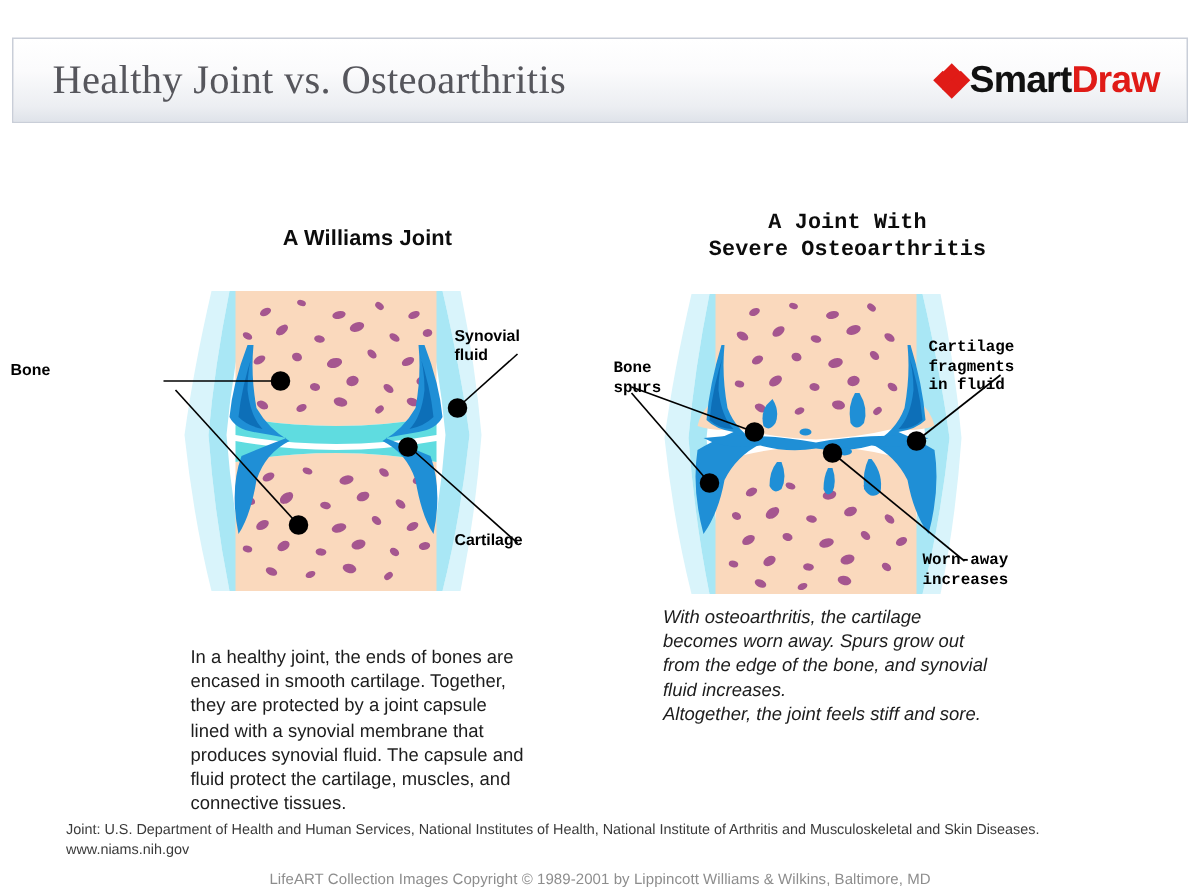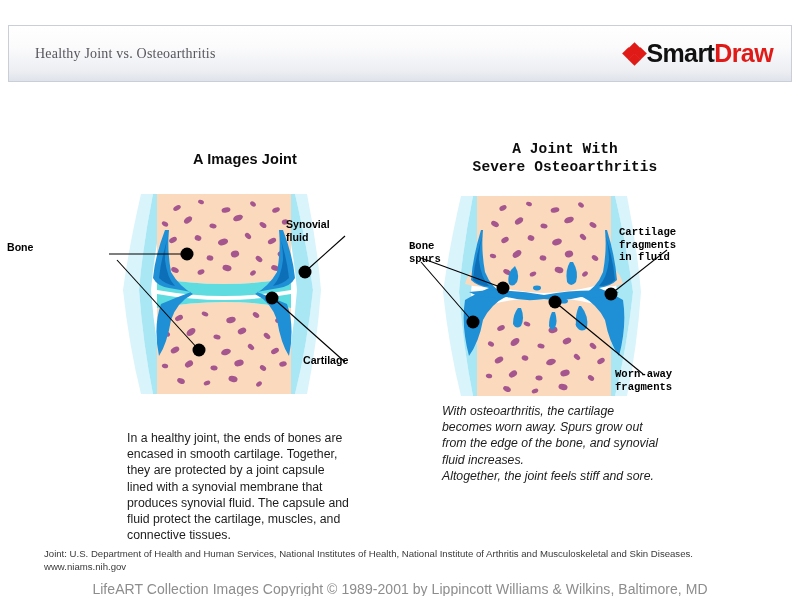--- a/index.html
+++ b/index.html
@@ -15,21 +15,21 @@
   
   .header {
     position:absolute; left:8px; top:25px; width:784px; height:57px;
     background:linear-gradient(to bottom, #ffffff 0%, #fbfbfc 38%, #eceef2 82%, #dfe3ea 100%);
     border:1px solid #c9ced8;
     display:flex; align-items:center; justify-content:space-between;
     padding:0 18px 0 26px;
   }
   .header-title {
     font-family:"Liberation Serif", serif;
-    font-size:14px; color:#56565c; letter-spacing:.2px;
+    font-size:27px; color:#56565c; letter-spacing:.2px;
     white-space:nowrap;
   }
   .logo { display:flex; align-items:center; gap:1px; }
   .logo-mark { width:22px; height:18px; position:relative; }
   .logo-mark i {
     position:absolute; width:9px; height:9px; background:#e01b17;
     transform:rotate(45deg);
   }
   .logo-mark i.d-top   { left:6.5px; top:-1px; }
   .logo-mark i.d-left  { left:0.5px;  top:4.5px; }
@@ -64,21 +64,21 @@
   .para-left  { left:127px; top:393px; width:225px;margin-top:37px; }
   .para-right { left:442px; top:403px; width:225px;font-style:italic; }
 
   
   .source {
     position:absolute; left:44px; top:547px; width:730px;
     font-size:9.6px; line-height:13px; color:#3a3a3a; white-space:pre-line;
   }
   .copyright {
     position:absolute; left:0; top:581px; width:800px; text-align:center;
-    font-size:14px; color:#8d8d8d; letter-spacing:.05px;
+    font-size:10px; color:#8d8d8d; letter-spacing:.05px;
   }
 
   
   .callout {
     position:absolute; font-size:10.6px; font-weight:bold; color:#000;
     line-height:12.4px; white-space:pre-line;
   }
   svg { display:block; overflow:visible; }
 </style>
 </head>
@@ -94,21 +94,21 @@
         <i class="d-bot"></i>
     </div>
     <div class="logo-text">
       <span class="logo-smart">Smart</span><span class="logo-draw">Draw</span>
     </div>
   </div>
 </div>
 
 <div class="panel panel-left">
   <div class="fig-title">
-    <span>A Images Joint</span>
+    <span>A Williams Joint</span>
   </div>
 
   <div class="fig-wrap" style="margin-top:26px;">
     <svg width="300" height="200" viewBox="0 0 300 200">
       <defs>
         <clipPath id="boneTopClipA">
           <path d="M62,0 L196,0 L196,84 Q129,96 62,84 Z"></path>
         </clipPath>
         <clipPath id="boneBotClipA">
           <path d="M62,114 Q129,102 196,114 L196,200 L62,200 Z"></path>
@@ -197,21 +197,21 @@
       <line x1="212" y1="76" x2="250" y2="42" stroke="#000" stroke-width="1.1"></line>
       <line x1="178" y1="104" x2="250" y2="168" stroke="#000" stroke-width="1.1"></line>
 
       <circle cx="92" cy="60" r="6.5" fill="#000"></circle>
       <circle cx="104" cy="156" r="6.5" fill="#000"></circle>
       <circle cx="210" cy="78" r="6.5" fill="#000"></circle>
       <circle cx="177" cy="104" r="6.5" fill="#000"></circle>
     </svg>
 
     <div class="callout" style="left:-88px; top:47px;">Bone</div>
-    <div class="callout" style="left:191px; top:24px;">Synovial
+    <div class="callout" style="left:208px; top:24px;">Synovial
 fluid</div>
     <div class="callout" style="left:208px; top:160px;">Cartilage</div>
   </div>
 </div>
 
 <div class="panel panel-right">
   <div class="fig-title" style="margin-top:-10px;">
     <span>A Joint With</span>
     <span class="l2">Severe Osteoarthritis</span>
   </div>
@@ -314,21 +314,21 @@
       <circle cx="196" cy="98" r="6.5" fill="#000"></circle>
       <circle cx="140" cy="106" r="6.5" fill="#000"></circle>
     </svg>
 
     <div class="callout" style="left:-6px; top:44px;">Bone
 spurs</div>
     <div class="callout" style="left:204px; top:30px;">Cartilage
 fragments
 in fluid</div>
     <div class="callout" style="left:200px; top:172px;">Worn-away
-fragments</div>
+increases</div>
   </div>
 </div>
 
 <div class="para para-left">In a healthy joint, the ends of bones are encased in smooth cartilage. Together, they are protected by a joint capsule lined with a synovial membrane that produces synovial fluid. The capsule and fluid protect the cartilage, muscles, and connective tissues.</div>
 <div class="para para-right">With osteoarthritis, the cartilage becomes worn away. Spurs grow out from the edge of the bone, and synovial fluid increases.
 Altogether, the joint feels stiff and sore.</div>
 
 <div class="source">Joint: U.S. Department of Health and Human Services, National Institutes of Health, National Institute of Arthritis and Musculoskeletal and Skin Diseases.
 www.niams.nih.gov</div>
 <div class="copyright">LifeART Collection Images Copyright © 1989-2001 by Lippincott Williams &amp; Wilkins, Baltimore, MD</div>

